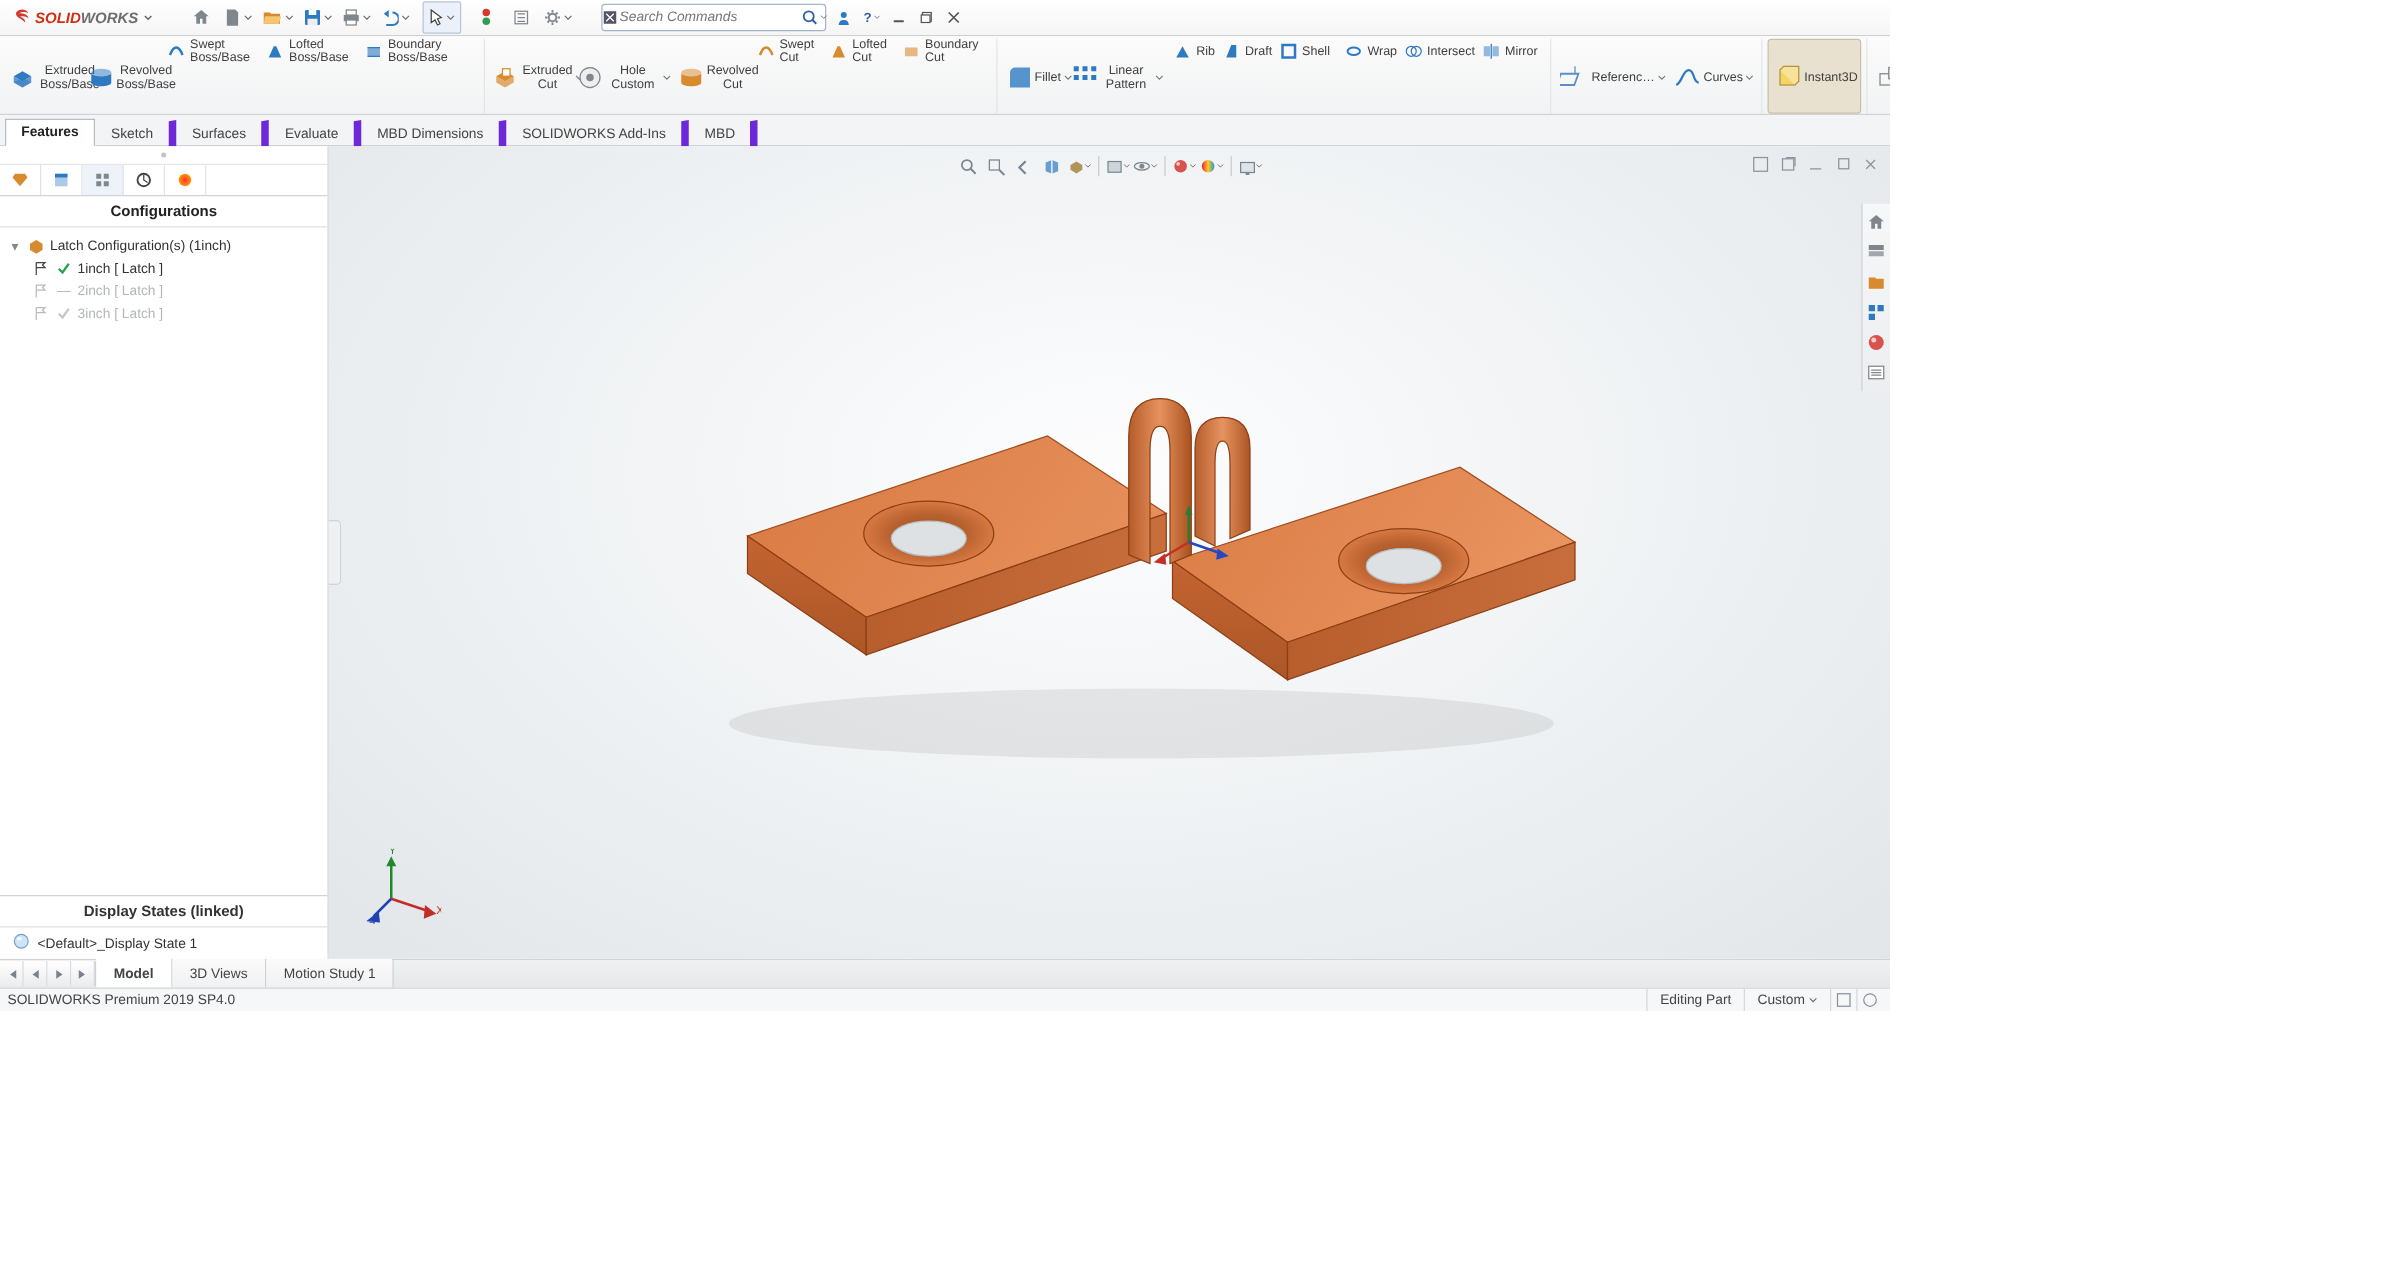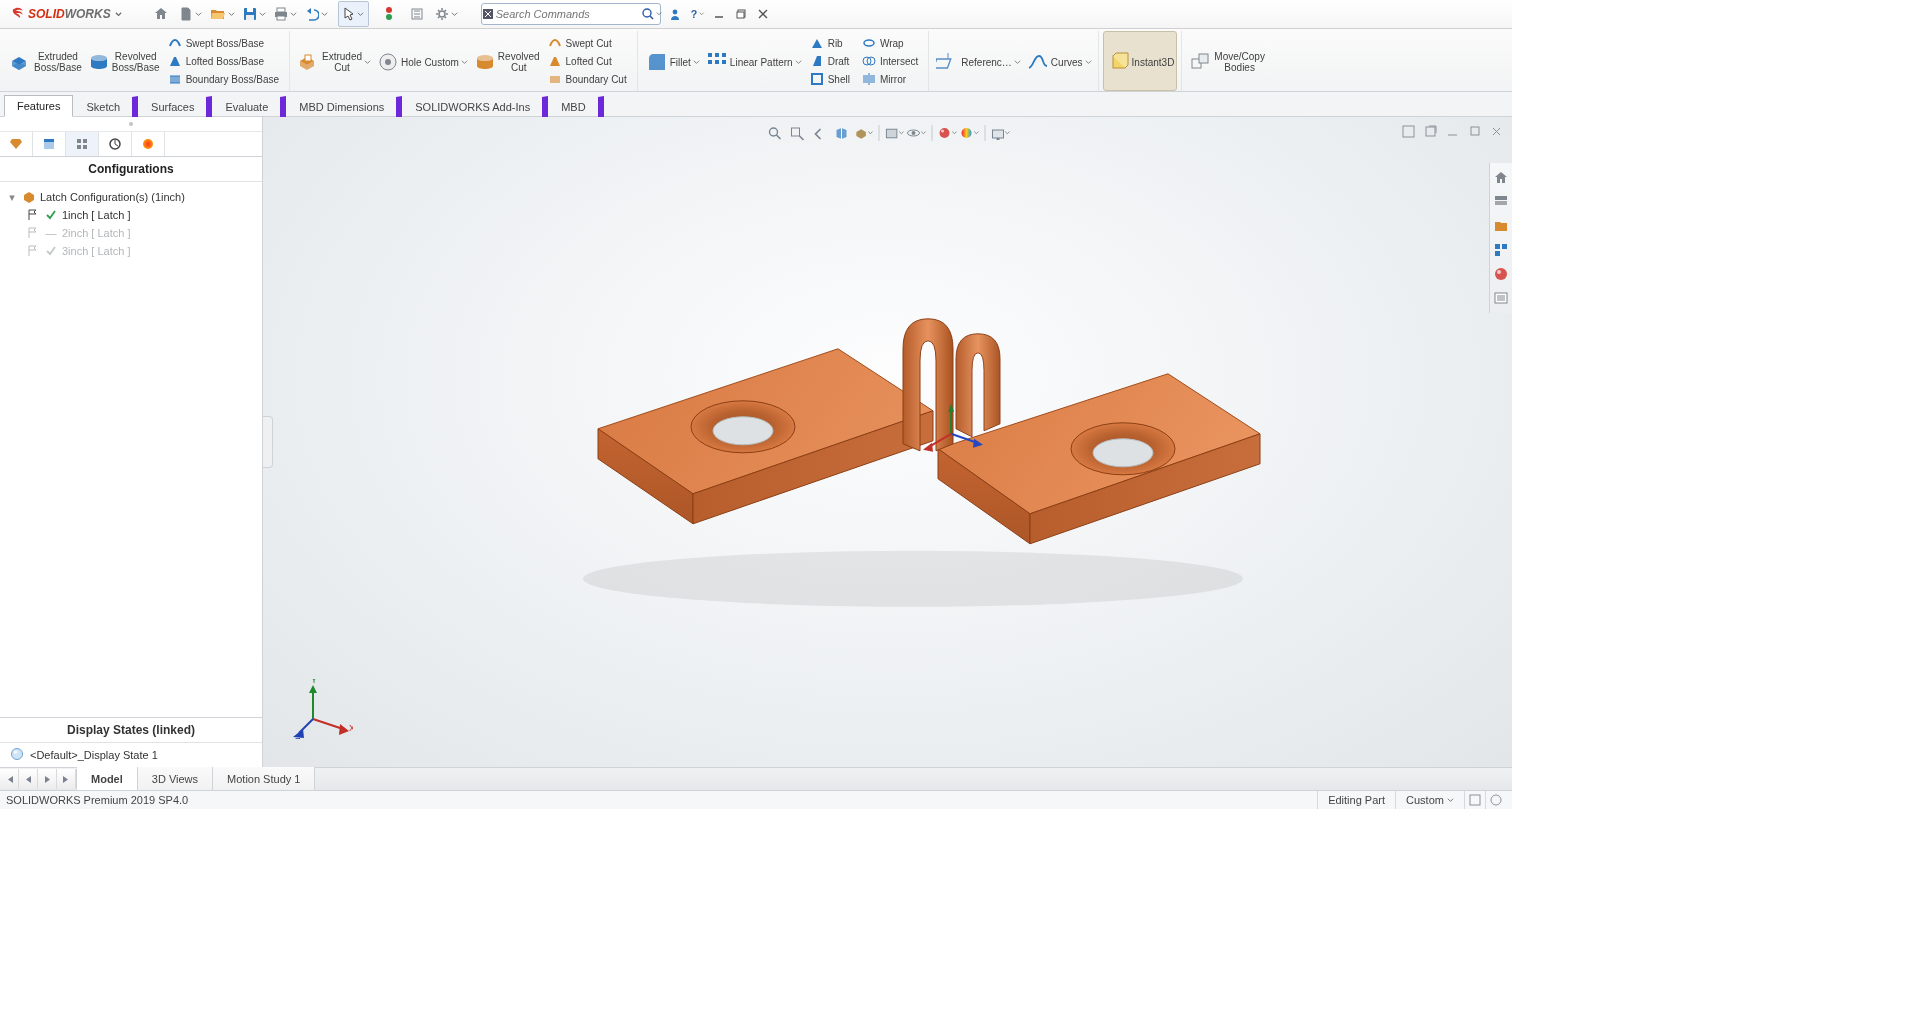--- a/index.html
+++ b/index.html
@@ -23,28 +23,28 @@
 .search-box input{border:none;flex:1;font-size:11px;color:#778;outline:none;font-style:italic;background:transparent}
 .search-box .mag{width:22px;display:flex;align-items:center;justify-content:center;color:#2d5da8}
 .winbtn{width:16px;height:16px;display:flex;align-items:center;justify-content:center}
 
 .ribbon{height:60px;background:linear-gradient(#fbfbfb,#f2f3f4);border-bottom:1px solid #cfd3d7;display:flex;align-items:stretch;padding:2px 2px 0;position:relative}
 .r-grp{display:flex;flex-direction:column;justify-content:center;align-items:center;padding:0 4px;border-right:1px solid #e3e5e7}
 .r-big{display:flex;flex-direction:row;align-items:center;justify-content:flex-start;padding:2px 2px 0;min-width:48px;height:56px;border-radius:3px}
 .r-big .ic{width:26px;height:26px;display:flex;align-items:center;justify-content:center;margin-bottom:1px}
 .r-big .lbl{font-size:10px;line-height:11px;text-align:center;color:#404040}
 .r-big .car{margin-top:1px}
-.r-small-col{display:flex;flex-direction:column;justify-content:flex-end;height:56px;padding:0 3px}
+.r-small-col{display:flex;justify-content:flex-start;height:56px;padding:0 3px}
 .r-small{display:flex;align-items:center;gap:4px;height:18px;padding:0 3px;border-radius:2px;font-size:10px;color:#404040}
 .r-small .sic{width:14px;height:14px;display:flex;align-items:center;justify-content:center}
 .instant3d{background:#e8e1cf;border:1px solid #c9c0a8;border-radius:3px}
 
 .cmdtabs{height:24px;background:#f3f4f5;border-bottom:1px solid #cfd3d7;display:flex;align-items:flex-end;padding-left:4px}
 .cmdtab{padding:4px 12px;font-size:11px;color:#444;border:1px solid transparent;border-bottom:none;position:relative;top:1px}
-.cmdtab.active{background:#fff;border-color:#b8bdc2;border-bottom:1px solid #fff;font-weight:normal;color:#222}
+.cmdtab.active{background:#fff;border-color:#b8bdc2;border-bottom:1px solid #fff;font-weight:bold;color:#222}
 .cmdtab:not(.active){border-right:6px solid #6d28d9}
 
 .main{flex:1;display:flex;position:relative;min-height:0}
 
 .leftpanel{width:262px;background:#fff;border-right:1px solid #cfd3d7;display:flex;flex-direction:column}
 .lp-headspace{height:14px;border-bottom:1px solid #e5e7e9;display:flex;align-items:center;justify-content:center}
 .lp-headspace span{width:4px;height:4px;border-radius:50%;background:#c0c4c8}
 .lp-tabs{height:24px;display:flex;border-bottom:1px solid #cfd3d7}
 .lp-tab{width:32px;display:flex;align-items:center;justify-content:center;border-right:1px solid #e0e3e6}
 .lp-tab.active{background:#eef3f9}

